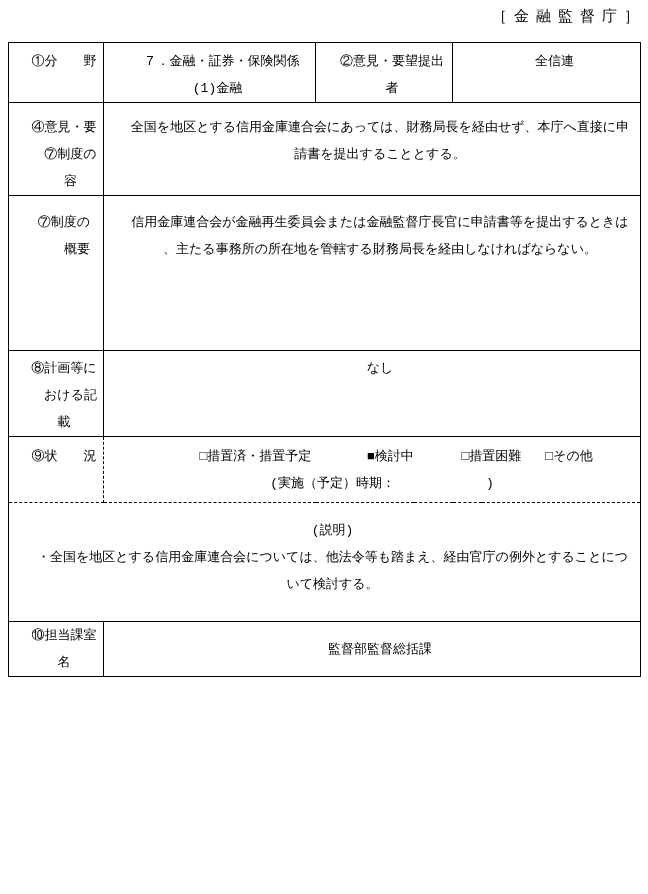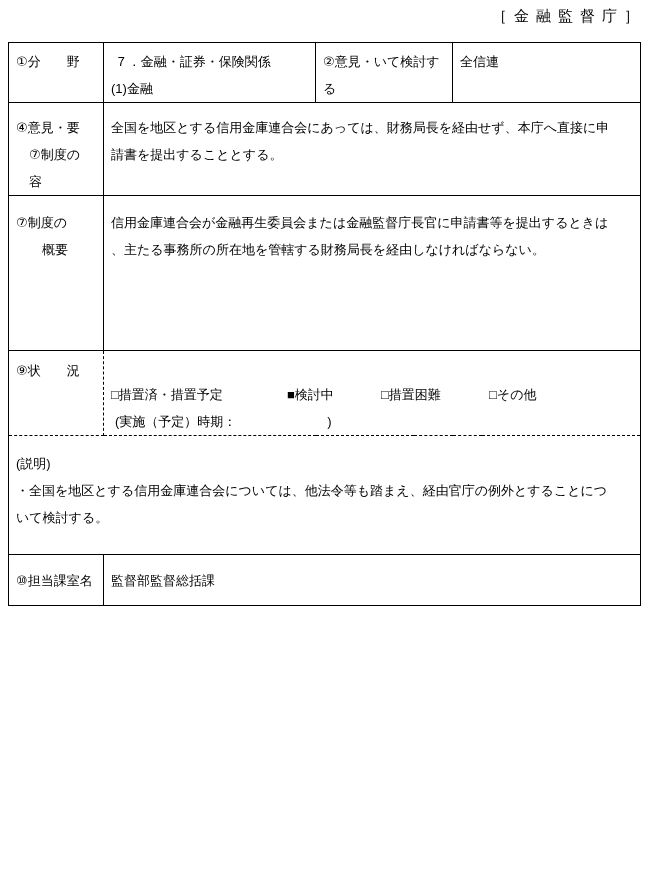--- a/index.html
+++ b/index.html
@@ -1,49 +1,51 @@
 <!DOCTYPE html>
 <html><head>
 <meta charset="utf-8">
 <style>
   html,body{margin:0;padding:0;background:#fff;}
   .page{
     position:relative;width:648px;height:894px;background:#ffffff;
     color:#000;font-family:"Liberation Sans","DejaVu Sans",sans-serif;
     overflow:hidden;
+    text-align:center;
   }
   .agency{
     position:absolute;top:7px;right:2px;
     font-size:15px;letter-spacing:7px;white-space:nowrap;
   }
   table.form{
     position:absolute;left:8px;top:42px;width:632px;
     border-collapse:collapse;table-layout:fixed;
   }
   td{
     border:1px solid #000;
     vertical-align:top;
     font-size:13px;line-height:27px;
-    padding:0 3px 0 7px;
+    padding:0 3px 0 19px;
     overflow:hidden;
+    font-family:Liberation Mono, monospace;
   }
   .pre{white-space:pre-wrap;word-break:break-all;}
   td.lb{white-space:pre-wrap;}
   tr.r1{height:60px}  .r1 td{padding-top:5px}
   tr.r2{height:48px}  .r2 td{vertical-align:middle}
   tr.r3{height:93px}  .r3 td{padding-top:11px}
   tr.r4{height:157px} .r4 td{padding-top:9px}
   tr.r5{height:155px} .r5 td{padding-top:13px}
   tr.r6{height:65px}  .r6 td{padding-top:4px}
   tr.r7{height:66px}  .r7 td{padding-top:6px;border-bottom:1px dashed #000}
   .r7 td.lb{border-right:1px dashed #000}
   .r7 td.ct{border-left:1px dashed #000}
   tr.r8{height:119px} .r8 td{border-top:1px dashed #000;padding-top:14px}
   tr.r9{height:51px}  .r9 td{vertical-align:middle}
-  .opts{white-space:nowrap;margin-top:24px;}
+  .opts{white-space:nowrap;}
   .opt{display:inline-block;}
   .opt-1{width:176px}
   .opt-2{width:94px}
   .opt-3{width:108px}
   .schedule{margin-left:4px;white-space:pre;}
   .note-title{margin-left:0;}
 </style>
 </head>
 <body>
 
@@ -58,41 +60,46 @@
         <col style="width:98px">
       <col style="width:39px">
         <col style="width:29px">
         <col style="width:159px">
     </colgroup>
     <tbody>
       <tr class="r1">
         <td class="lb">①分　　野</td>
         <td class="ct pre"> ７．金融・証券・保険関係
 (1)金融</td>
-        <td class="lb" colspan="2">②意見・いて検討する</td>
+        <td class="lb" colspan="2">②意見・要望提出者</td>
         <td class="ct" colspan="2">全信連</td>
       </tr>
 
 
       <tr class="r3">
         <td class="lb">④意見・要
 　⑦制度の
 　容</td>
         <td class="ct pre" colspan="5">全国を地区とする信用金庫連合会にあっては、財務局長を経由せず、本庁へ直接に申
 請書を提出することとする。</td>
       </tr>
 
 
       <tr class="r5">
         <td class="lb">⑦制度の
 　　概要</td>
         <td class="ct pre" colspan="5">信用金庫連合会が金融再生委員会または金融監督庁長官に申請書等を提出するときは
 、主たる事務所の所在地を管轄する財務局長を経由しなければならない。</td>
       </tr>
 
+      <tr class="r6">
+        <td class="lb">⑧計画等に
+　おける記載</td>
+        <td class="ct" colspan="5">なし</td>
+      </tr>
 
       <tr class="r7">
         <td class="lb">⑨状　　況</td>
         <td class="ct" colspan="5">
           <div class="opts">
             <span class="opt opt-1"><span>□</span><span>措置済・措置予定</span></span><span class="opt opt-2"><span>■</span><span>検討中</span></span><span class="opt opt-3"><span>□</span><span>措置困難</span></span><span class="opt opt-4"><span>□</span><span>その他</span></span>
           </div>
           <div class="schedule">(実施（予定）時期：　　　　　　　)</div>
         </td>
       </tr>

